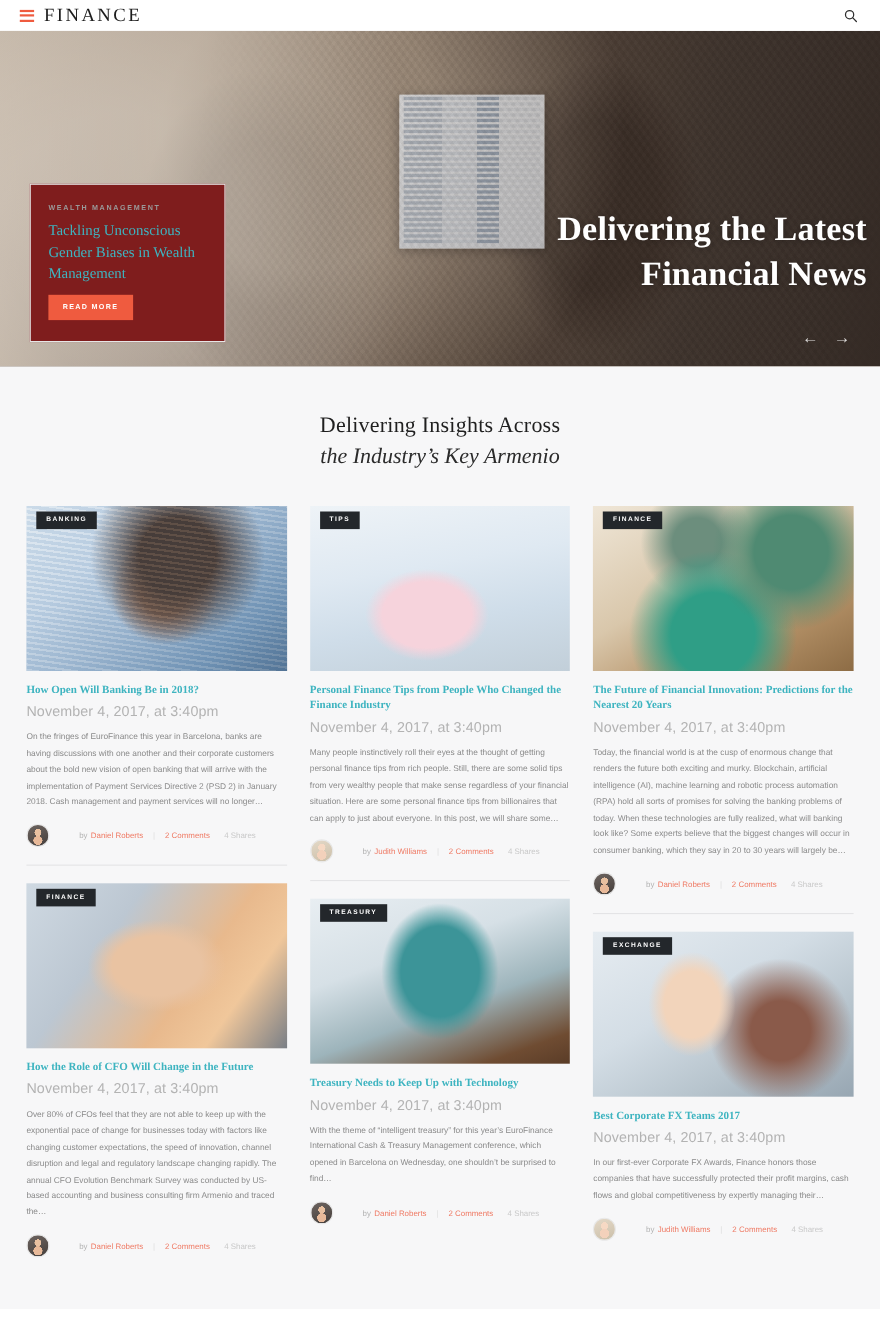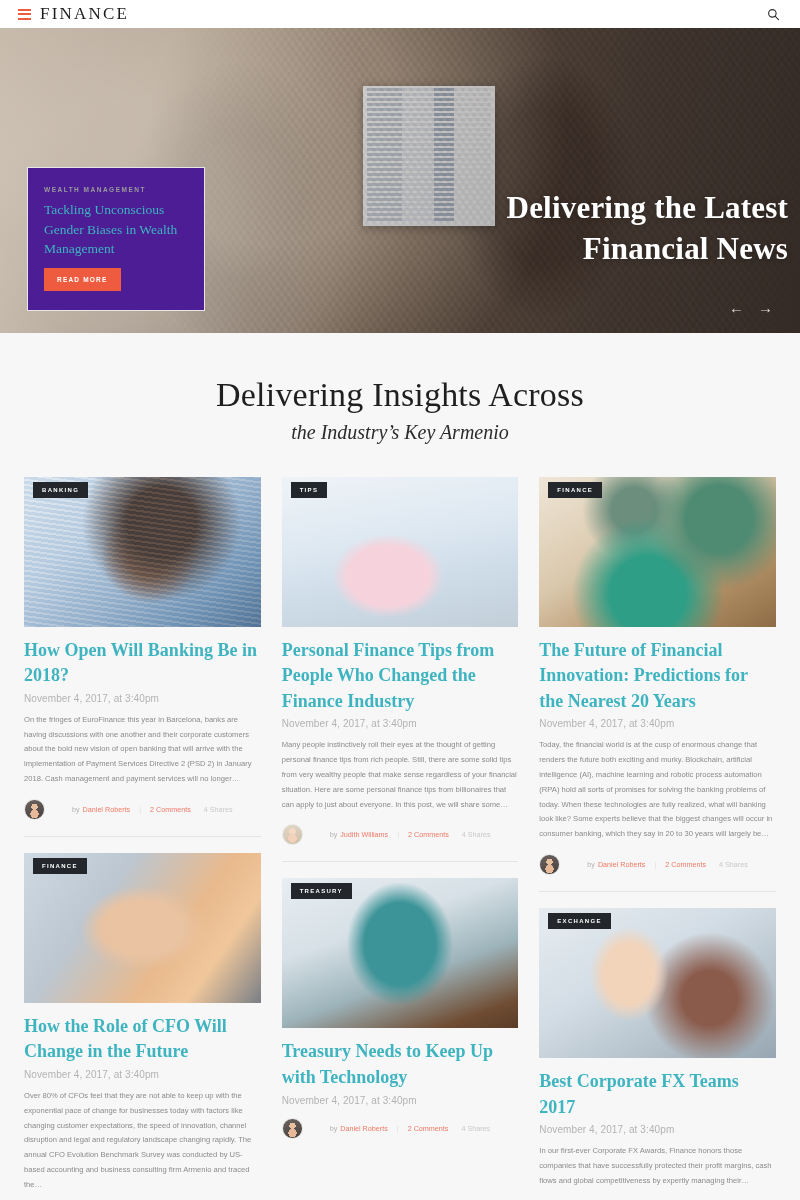--- a/index.html
+++ b/index.html
@@ -104,21 +104,21 @@
     color: rgba(255,255,255,.82);
     font-size: 15px;
   }
   .hero-arrows span { cursor: pointer; line-height: 1; }
 
   
   .feature-card {
     position: absolute;
     left: 27px; top: 139px;
     width: 178px;
-    background: #4c1d95;
+    background: #7f1d1d;
     border: 1px solid #e6e6e6;
     padding: 18px 16px 19px 16px;
     z-index: 5;
   }
   .feature-kicker {
     font-size: 6.5px;
     letter-spacing: 1.5px;
     color: #9a9a9a;
     text-transform: uppercase;
     font-weight: 700;
@@ -152,21 +152,21 @@
   }
 
   
   .insights {
     background: #f7f7f8;
     padding: 42px 0 30px 0;
   }
   .sec-head { text-align: center; margin-bottom: 33px; }
   .sec-title {
     font-family: "Liberation Serif", serif;
-    font-size: 34px;
+    font-size: 20px;
     color: #1f1f1f;
     letter-spacing: .2px;
     line-height: 1.2;
   }
   .sec-sub {
     font-family: "Liberation Serif", serif;
     font-style: italic;
     font-size: 20px;
     color: #2b2b2b;
     margin-top: 5px;
@@ -201,28 +201,28 @@
     font-size: 6px;
     letter-spacing: 1.3px;
     font-weight: 700;
     padding: 5px 9px;
     text-transform: uppercase;
     z-index: 3;
     cursor: pointer;
   }
   .card-title {
     font-family: "Liberation Serif", serif;
-    font-size: 18px;
+    font-size: 10px;
     line-height: 1.42;
     color: #3eb4c0;
     margin: 11px 0 4px 0;
     cursor: pointer;
   }
   .card-date {
-    font-size: 10px;
+    font-size: 13px;
     color: #b3b3b3;
     margin-bottom: 9px;
     letter-spacing: .1px;
   }
   .card-excerpt {
     font-size: 7.6px;
     line-height: 1.95;
     color: #8b8b8b;
   }
   .meta {
@@ -399,20 +399,21 @@
         <span class="shares">4 Shares</span>
       </div>
     </article>
 
     <article class="card no-rule">
       <div class="thumb p5">
         <span class="badge">TREASURY</span>
       </div>
       <h2 class="card-title">Treasury Needs to Keep Up with Technology</h2>
       <div class="card-date">November 4, 2017, at 3:40pm</div>
+      <p class="card-excerpt">With the theme of “intelligent treasury” for this year’s EuroFinance International Cash &amp; Treasury Management conference, which opened in Barcelona on Wednesday, one shouldn’t be surprised to find…</p>
       <div class="meta">
         <div class="avatar male"></div>
         <span class="by">by</span>
         <span class="author">Daniel Roberts</span>
         <span class="sep">|</span>
         <span class="comments">2 Comments</span>
         <span class="shares">4 Shares</span>
       </div>
     </article>
 

